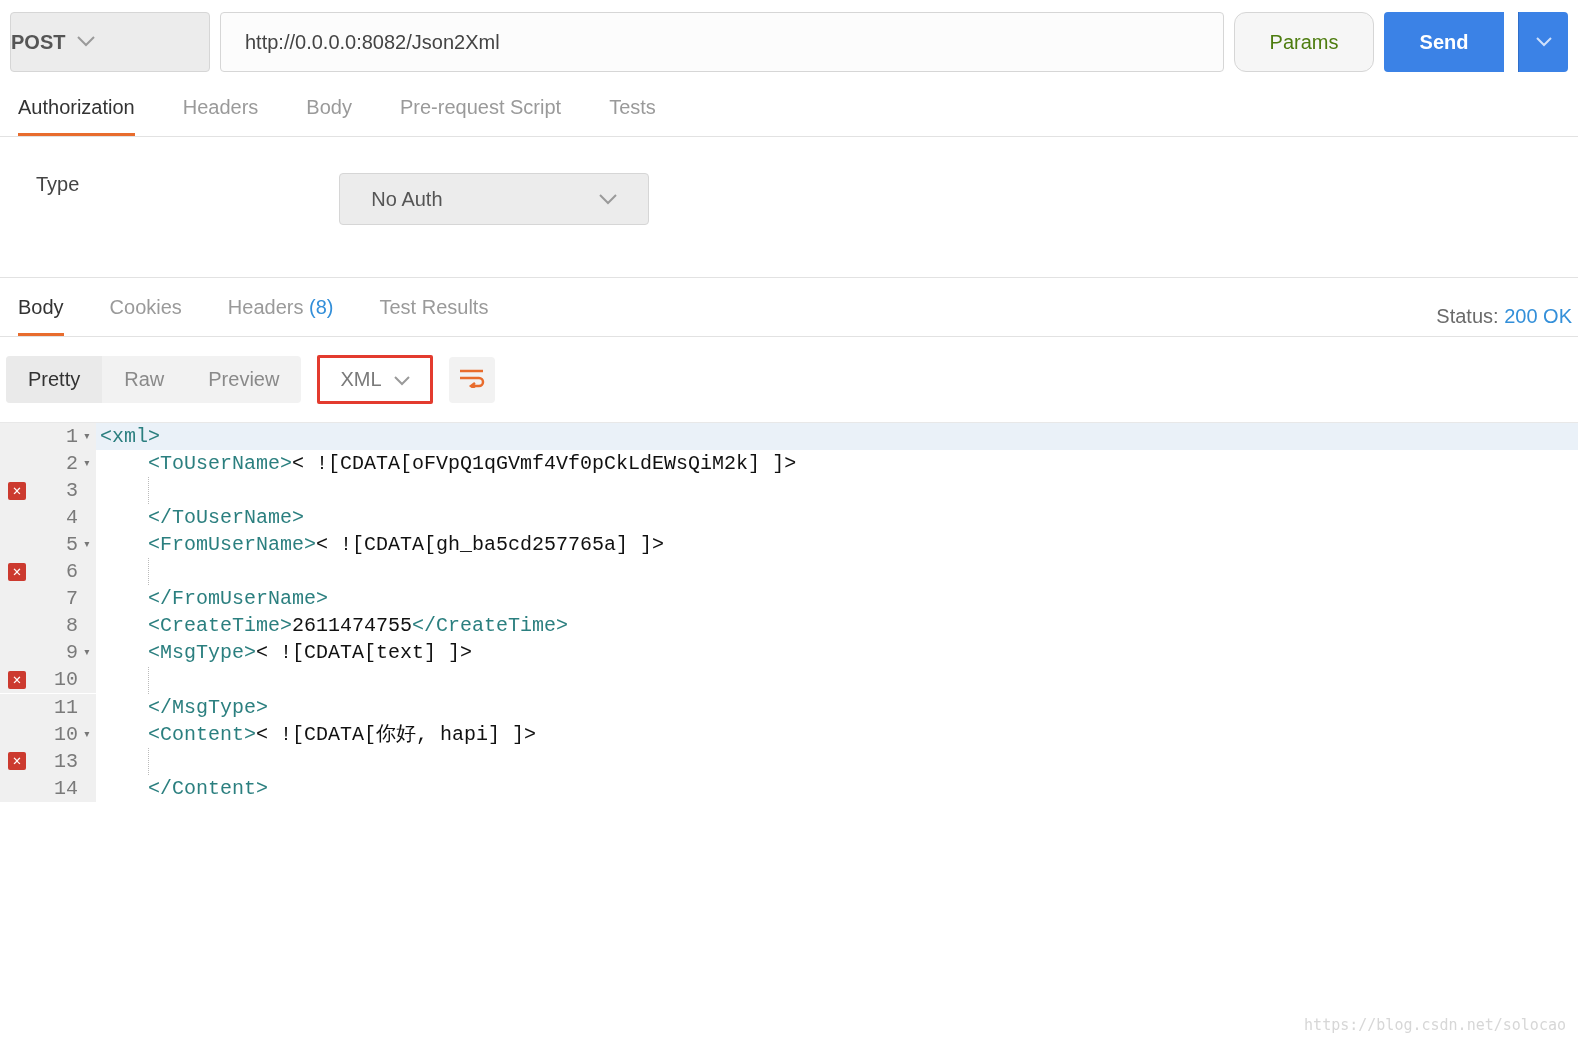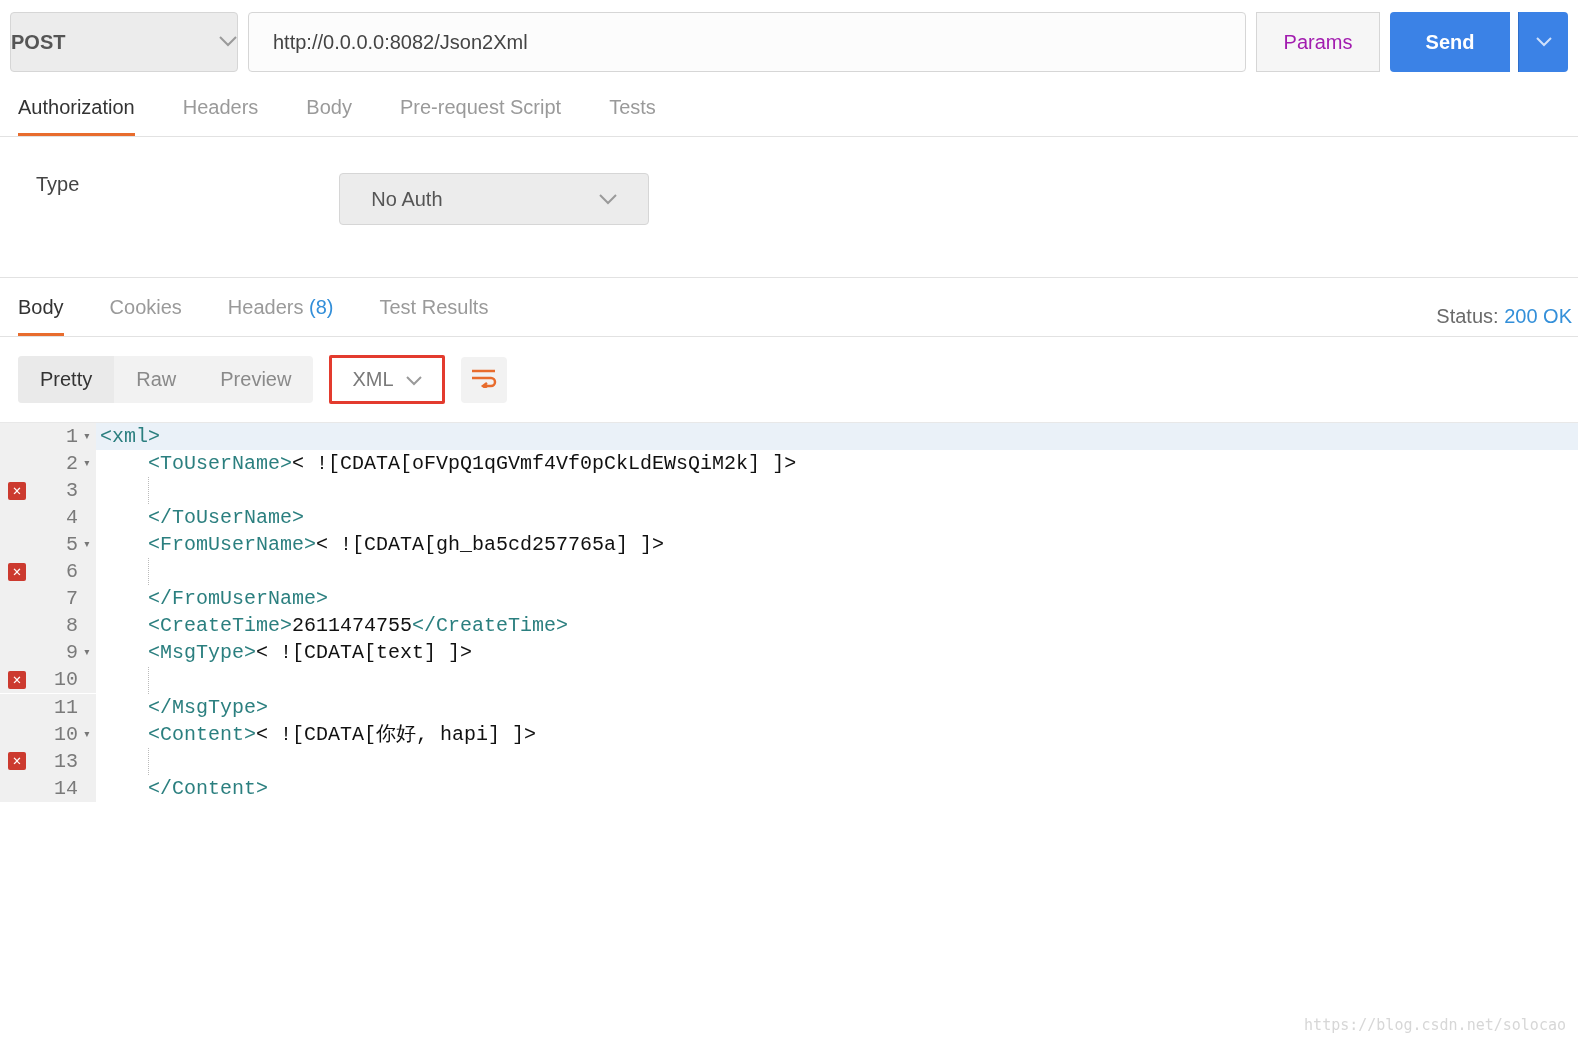--- a/index.html
+++ b/index.html
@@ -12,57 +12,57 @@
   }
 
   
   .request-bar {
     display: flex;
     padding: 12px 10px 10px 10px;
     gap: 10px;
     align-items: stretch;
   }
   .method-select {
-    width: 228px;
+    width: 200px;
     background: #ececec;
     border: 1px solid #d6d6d6;
     border-radius: 4px;
     display: flex;
     align-items: center;
-    justify-content: space-between;
+    justify-content: flex-start;
     gap: 12px;
     color: #555;
     font-weight: 600;
     font-size: 20px;
     cursor: pointer;
     height: 60px;
   }
   .url-input {
     flex: 1;
     height: 60px;
     border: 1px solid #d6d6d6;
     border-radius: 4px;
     padding: 0 24px;
     font-size: 20px;
     color: #444;
     background: #fcfcfc;
   }
   .params-btn {
-    width: 124px;
+    width: 140px;
     height: 60px;
     background: #f6f6f6;
     border: 1px solid #d6d6d6;
-    border-radius: 0;
-    color: #a21caf;
+    border-radius: 12px;
+    color: #4d7c0f;
     font-size: 20px;
     cursor: pointer;
   }
   .send-group {
     display: flex;
-    gap: 8px;
+    gap: 14px;
     align-items: center;
   }
   .send-btn {
     width: 120px;
     height: 60px;
     background: #3b82e6;
     color: #fff;
     border: none;
     border-radius: 4px 0 0 4px;
     font-weight: 700;
@@ -147,21 +147,21 @@
     color: #6a6a6a;
     font-size: 20px;
     padding-right: 2px;
   }
   .status .ok { color: #338fd9; }
 
   
   .view-row {
     display: flex;
     gap: 16px;
-    padding: 18px 18px;
+    padding: 18px 6px;
     align-items: center;
   }
   .view-group {
     display: flex;
     background: #f2f2f2;
     border-radius: 4px;
     overflow: hidden;
   }
   .view-btn {
     padding: 12px 22px;

